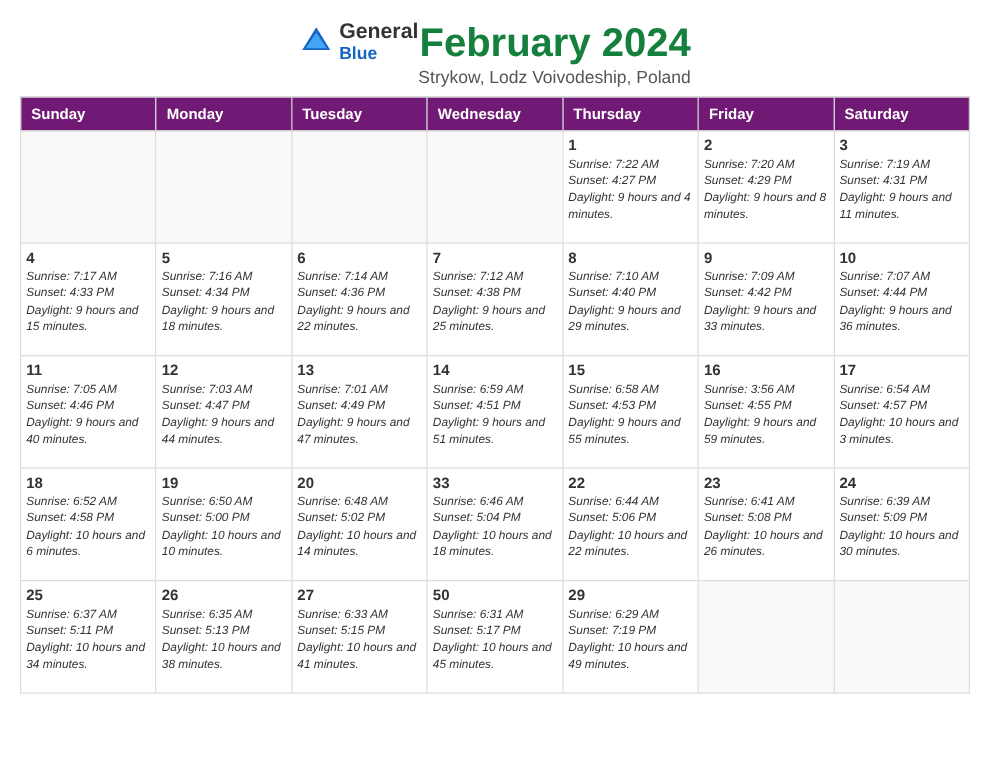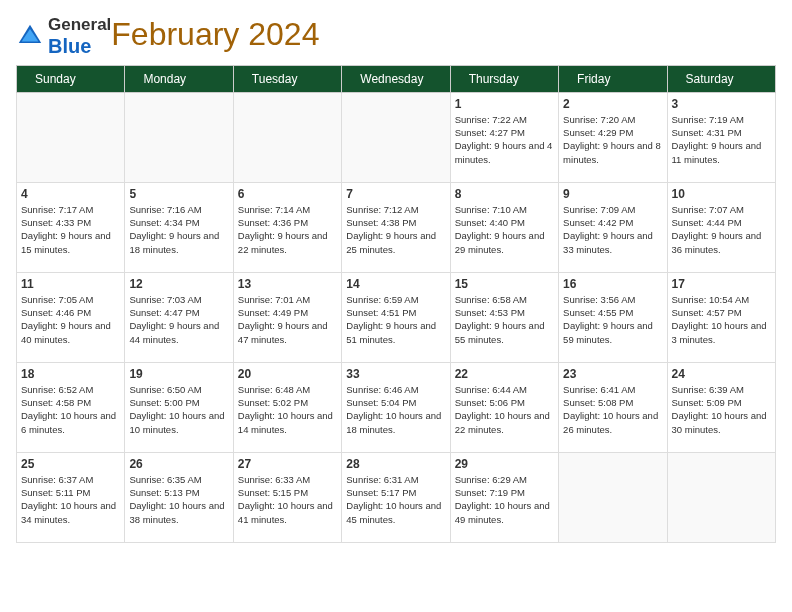--- a/index.html
+++ b/index.html
@@ -5,56 +5,56 @@
     * { margin: 0; padding: 0; box-sizing: border-box; }
     body {
       font-family: Arial, sans-serif;
       background: #fff;
       width: 792px;
       min-height: 612px;
       padding: 16px;
     }
     .header {
       display: flex;
-      justify-content: flex-start;
+      justify-content: center;
       align-items: flex-start;
       margin-bottom: 8px;
     }
     .logo {
       display: flex;
       align-items: center;
       gap: 4px;
     }
     .logo-icon {
       width: 28px;
       height: 28px;
     }
     .title-section {
       text-align: right;
     }
     .month-year {
       font-size: 32px;
-      font-weight: normal;
-      color: #a16207;
+      font-weight: bold;
+      color: #15803d;
     }
     .location {
       font-size: 14px;
       color: #555;
     }
     table {
       width: 100%;
       border-collapse: collapse;
       table-layout: fixed;
     }
     th {
-      background-color: #14532d;
+      background-color: #701a75;
       color: #fff;
       font-size: 12px;
-      font-weight: normal;
-      padding: 6px 18px;
+      font-weight: bold;
+      padding: 6px 8px;
       text-align: left;
       border: 1px solid #ccc;
     }
     td {
       border: 1px solid #ddd;
       vertical-align: top;
       padding: 4px;
       height: 90px;
       font-size: 10px;
       color: #333;
@@ -65,38 +65,40 @@
     }
     .day-num {
       font-weight: bold;
       font-size: 12px;
       margin-bottom: 2px;
     }
     .day-info {
       font-size: 9.5px;
       line-height: 1.4;
       color: #333;
+      font-style: italic;
     }
   </style>
 </head>
 <body>
 
 <div class="header">
   <div class="logo">
     <svg class="logo-icon" viewBox="0 0 40 40">
       <polygon points="20,4 36,30 4,30" fill="#1565c0"></polygon>
       <polygon points="20,10 32,28 8,28" fill="#42a5f5"></polygon>
     </svg>
     <div>
       <div style="font-size:17px;font-weight:bold;color:#333;line-height:1.1">General</div>
-      <div style="font-size:20px;font-weight:bold;color:#1565c0;line-height:1.1">Blue</div>
+      <div style="font-size:14px;font-weight:bold;color:#1565c0;line-height:1.1">Blue</div>
     </div>
   </div>
   <div class="title-section">
     <div class="month-year">February 2024</div>
+    <div class="location">Strykow, Lodz Voivodeship, Poland</div>
   </div>
 </div>
 
 <table>
   <thead>
     <tr>
     <th>Sunday</th>
         <th>Monday</th>
         <th>Tuesday</th>
         <th>Wednesday</th>
@@ -222,21 +224,21 @@
         </td>
         <td>
           <div class="day-num">16</div>
           <div class="day-info">Sunrise: 3:56 AM
 Sunset: 4:55 PM
 Daylight: 9 hours
 and 59 minutes.</div>
         </td>
         <td>
           <div class="day-num">17</div>
-          <div class="day-info">Sunrise: 10:54 AM
+          <div class="day-info">Sunrise: 6:54 AM
 Sunset: 4:57 PM
 Daylight: 10 hours
 and 3 minutes.</div>
         </td>
       </tr>
       <tr>
         <td>
           <div class="day-num">18</div>
           <div class="day-info">Sunrise: 6:52 AM
 Sunset: 4:58 PM
@@ -302,21 +304,21 @@
 and 38 minutes.</div>
         </td>
         <td>
           <div class="day-num">27</div>
           <div class="day-info">Sunrise: 6:33 AM
 Sunset: 5:15 PM
 Daylight: 10 hours
 and 41 minutes.</div>
         </td>
         <td>
-          <div class="day-num">28</div>
+          <div class="day-num">50</div>
           <div class="day-info">Sunrise: 6:31 AM
 Sunset: 5:17 PM
 Daylight: 10 hours
 and 45 minutes.</div>
         </td>
         <td>
           <div class="day-num">29</div>
           <div class="day-info">Sunrise: 6:29 AM
 Sunset: 7:19 PM
 Daylight: 10 hours

